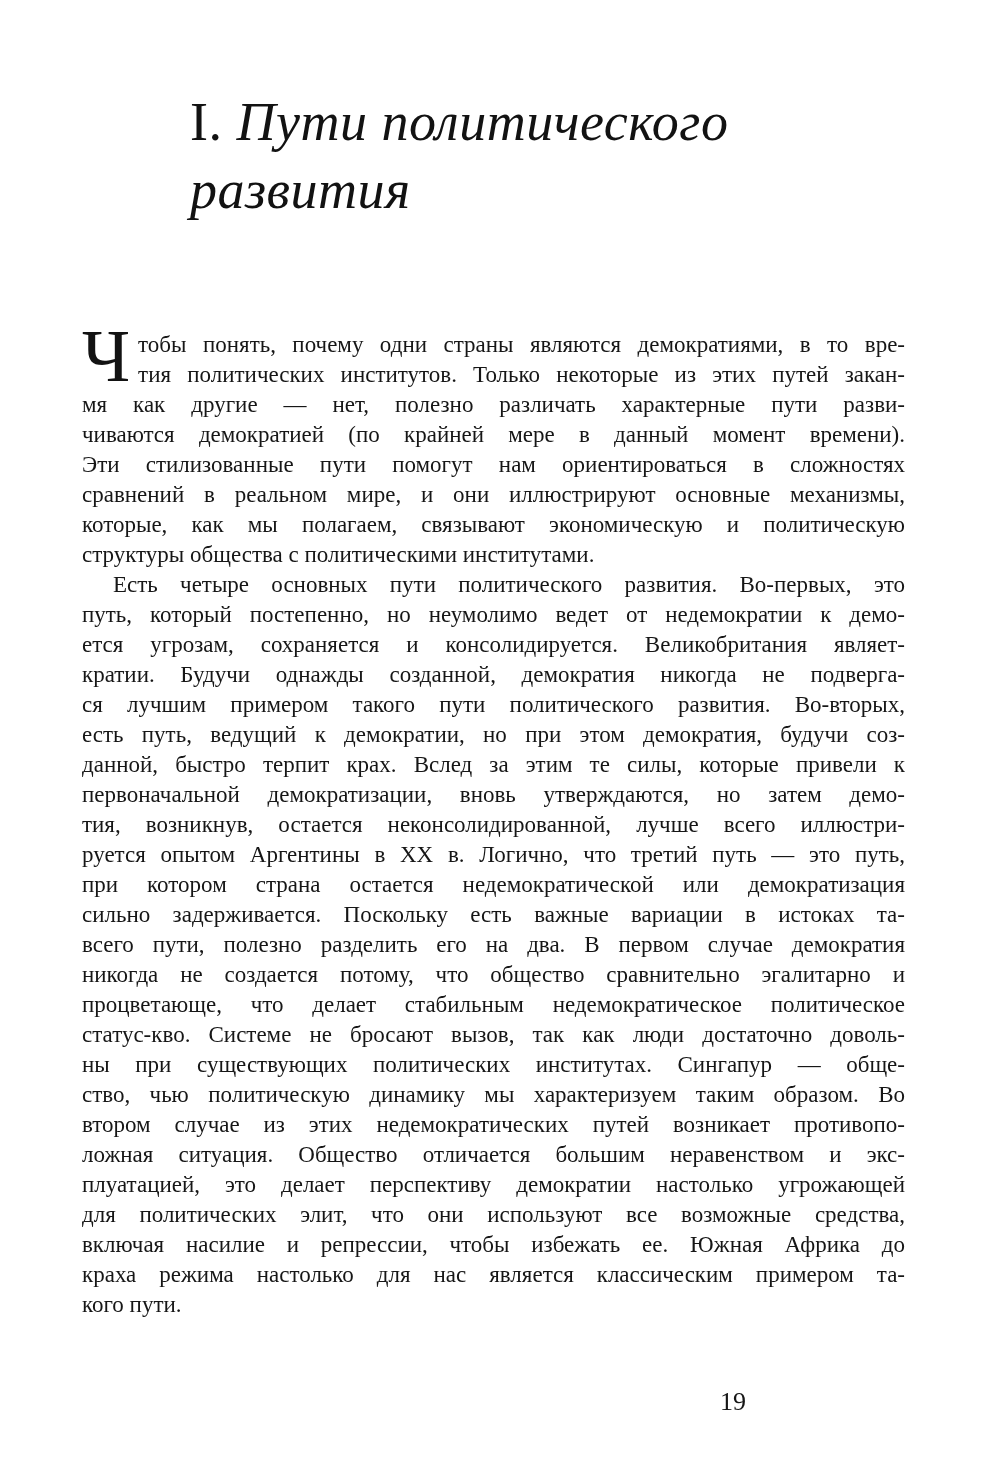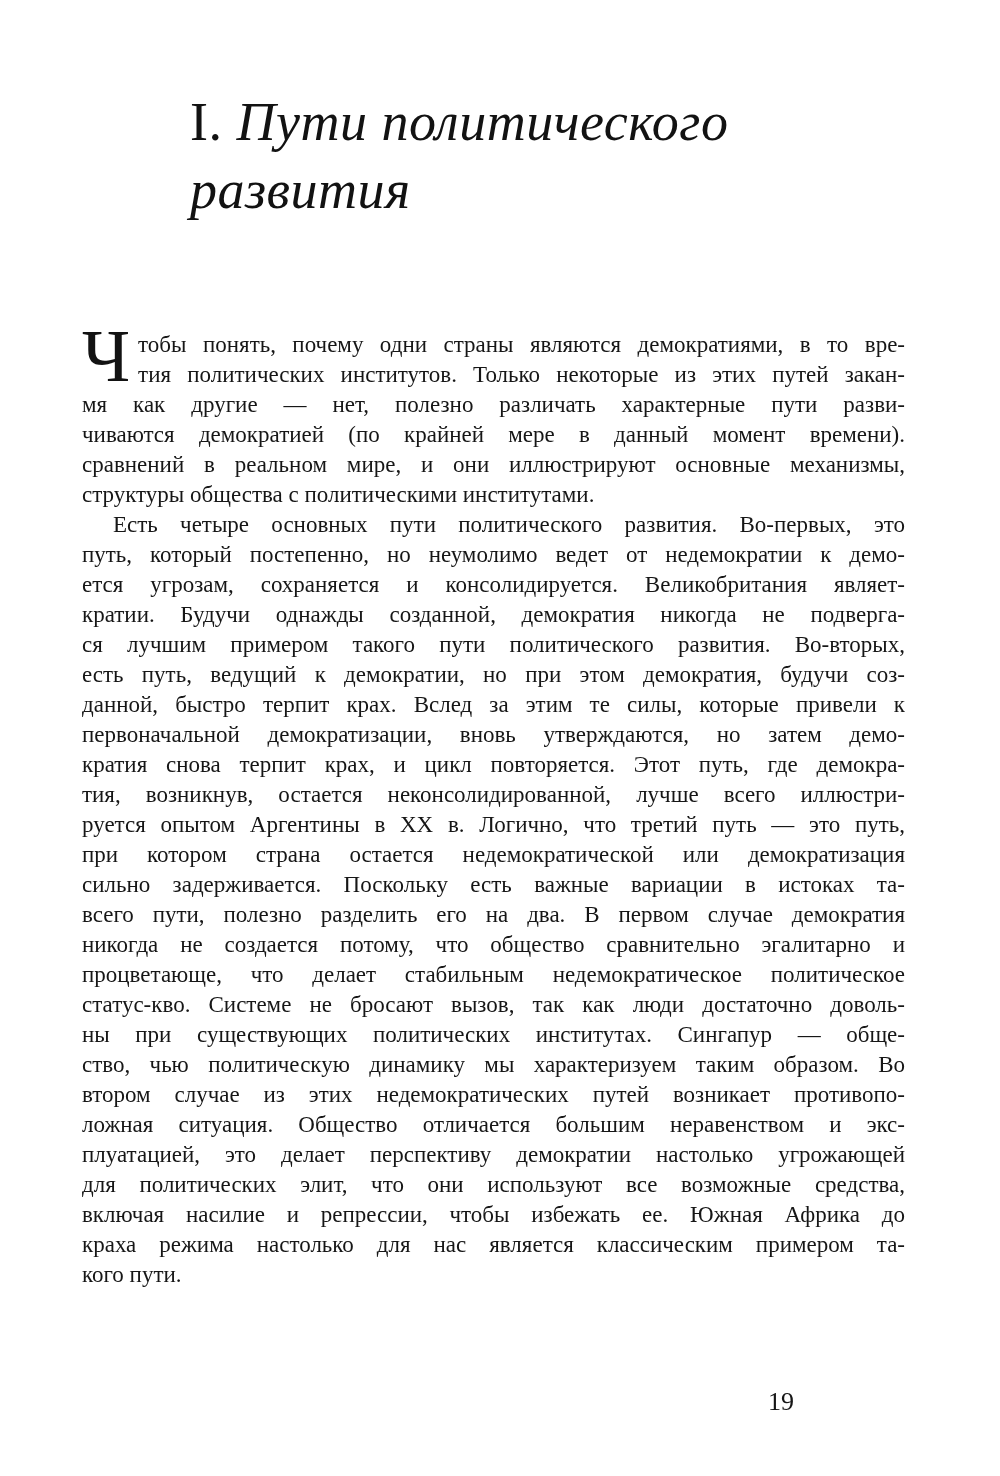--- a/index.html
+++ b/index.html
@@ -60,21 +60,21 @@
   }
   .dropcap {
     float: left;
     font-size: 74px;
     line-height: 53px;
     padding-right: 8px;
     color: #121212;
   }
   .folio {
     position: absolute;
-    left: 768px;
+    left: 720px;
     top: 1386px;
     font-size: 26px;
     line-height: 32px;
     color: #161616;
     text-align: right;
   }
 </style>
 </head>
 <body>
 
@@ -84,36 +84,37 @@
 
   <div class="body-text">
 
     <div class="paragraph para-first">
       <span class="dropcap">Ч</span>
       <div>
           <div class="line">тобы понять, почему одни страны являются демократиями, в то вре-</div>
           <div class="line">тия политических институтов. Только некоторые из этих путей закан-</div>
           <div class="line">мя как другие — нет, полезно различать характерные пути разви-</div>
           <div class="line">чиваются демократией (по крайней мере в данный момент времени).</div>
+          <div class="line">Эти стилизованные пути помогут нам ориентироваться в сложностях</div>
           <div class="line">сравнений в реальном мире, и они иллюстрируют основные механизмы,</div>
+          <div class="line">которые, как мы полагаем, связывают экономическую и политическую</div>
           <div class="line last">структуры общества с политическими институтами.</div>
         </div>
     </div>
 
     <div class="paragraph para-second">
       <div>
           <div class="line">Есть четыре основных пути политического развития. Во-первых, это</div>
           <div class="line">путь, который постепенно, но неумолимо ведет от недемократии к демо-</div>
           <div class="line">ется угрозам, сохраняется и консолидируется. Великобритания являет-</div>
           <div class="line">кратии. Будучи однажды созданной, демократия никогда не подверга-</div>
           <div class="line">ся лучшим примером такого пути политического развития. Во-вторых,</div>
           <div class="line">есть путь, ведущий к демократии, но при этом демократия, будучи соз-</div>
           <div class="line">данной, быстро терпит крах. Вслед за этим те силы, которые привели к</div>
           <div class="line">первоначальной демократизации, вновь утверждаются, но затем демо-</div>
-          <div class="line">кратия снова терпит крах, и цикл повторяется. Этот путь, где демокра-</div>
           <div class="line">тия, возникнув, остается неконсолидированной, лучше всего иллюстри-</div>
           <div class="line">руется опытом Аргентины в XX в. Логично, что третий путь — это путь,</div>
           <div class="line">при котором страна остается недемократической или демократизация</div>
           <div class="line">сильно задерживается. Поскольку есть важные вариации в истоках та-</div>
           <div class="line">всего пути, полезно разделить его на два. В первом случае демократия</div>
           <div class="line">никогда не создается потому, что общество сравнительно эгалитарно и</div>
           <div class="line">процветающе, что делает стабильным недемократическое политическое</div>
           <div class="line">статус-кво. Системе не бросают вызов, так как люди достаточно доволь-</div>
           <div class="line">ны при существующих политических институтах. Сингапур — обще-</div>
           <div class="line">ство, чью политическую динамику мы характеризуем таким образом. Во</div>

